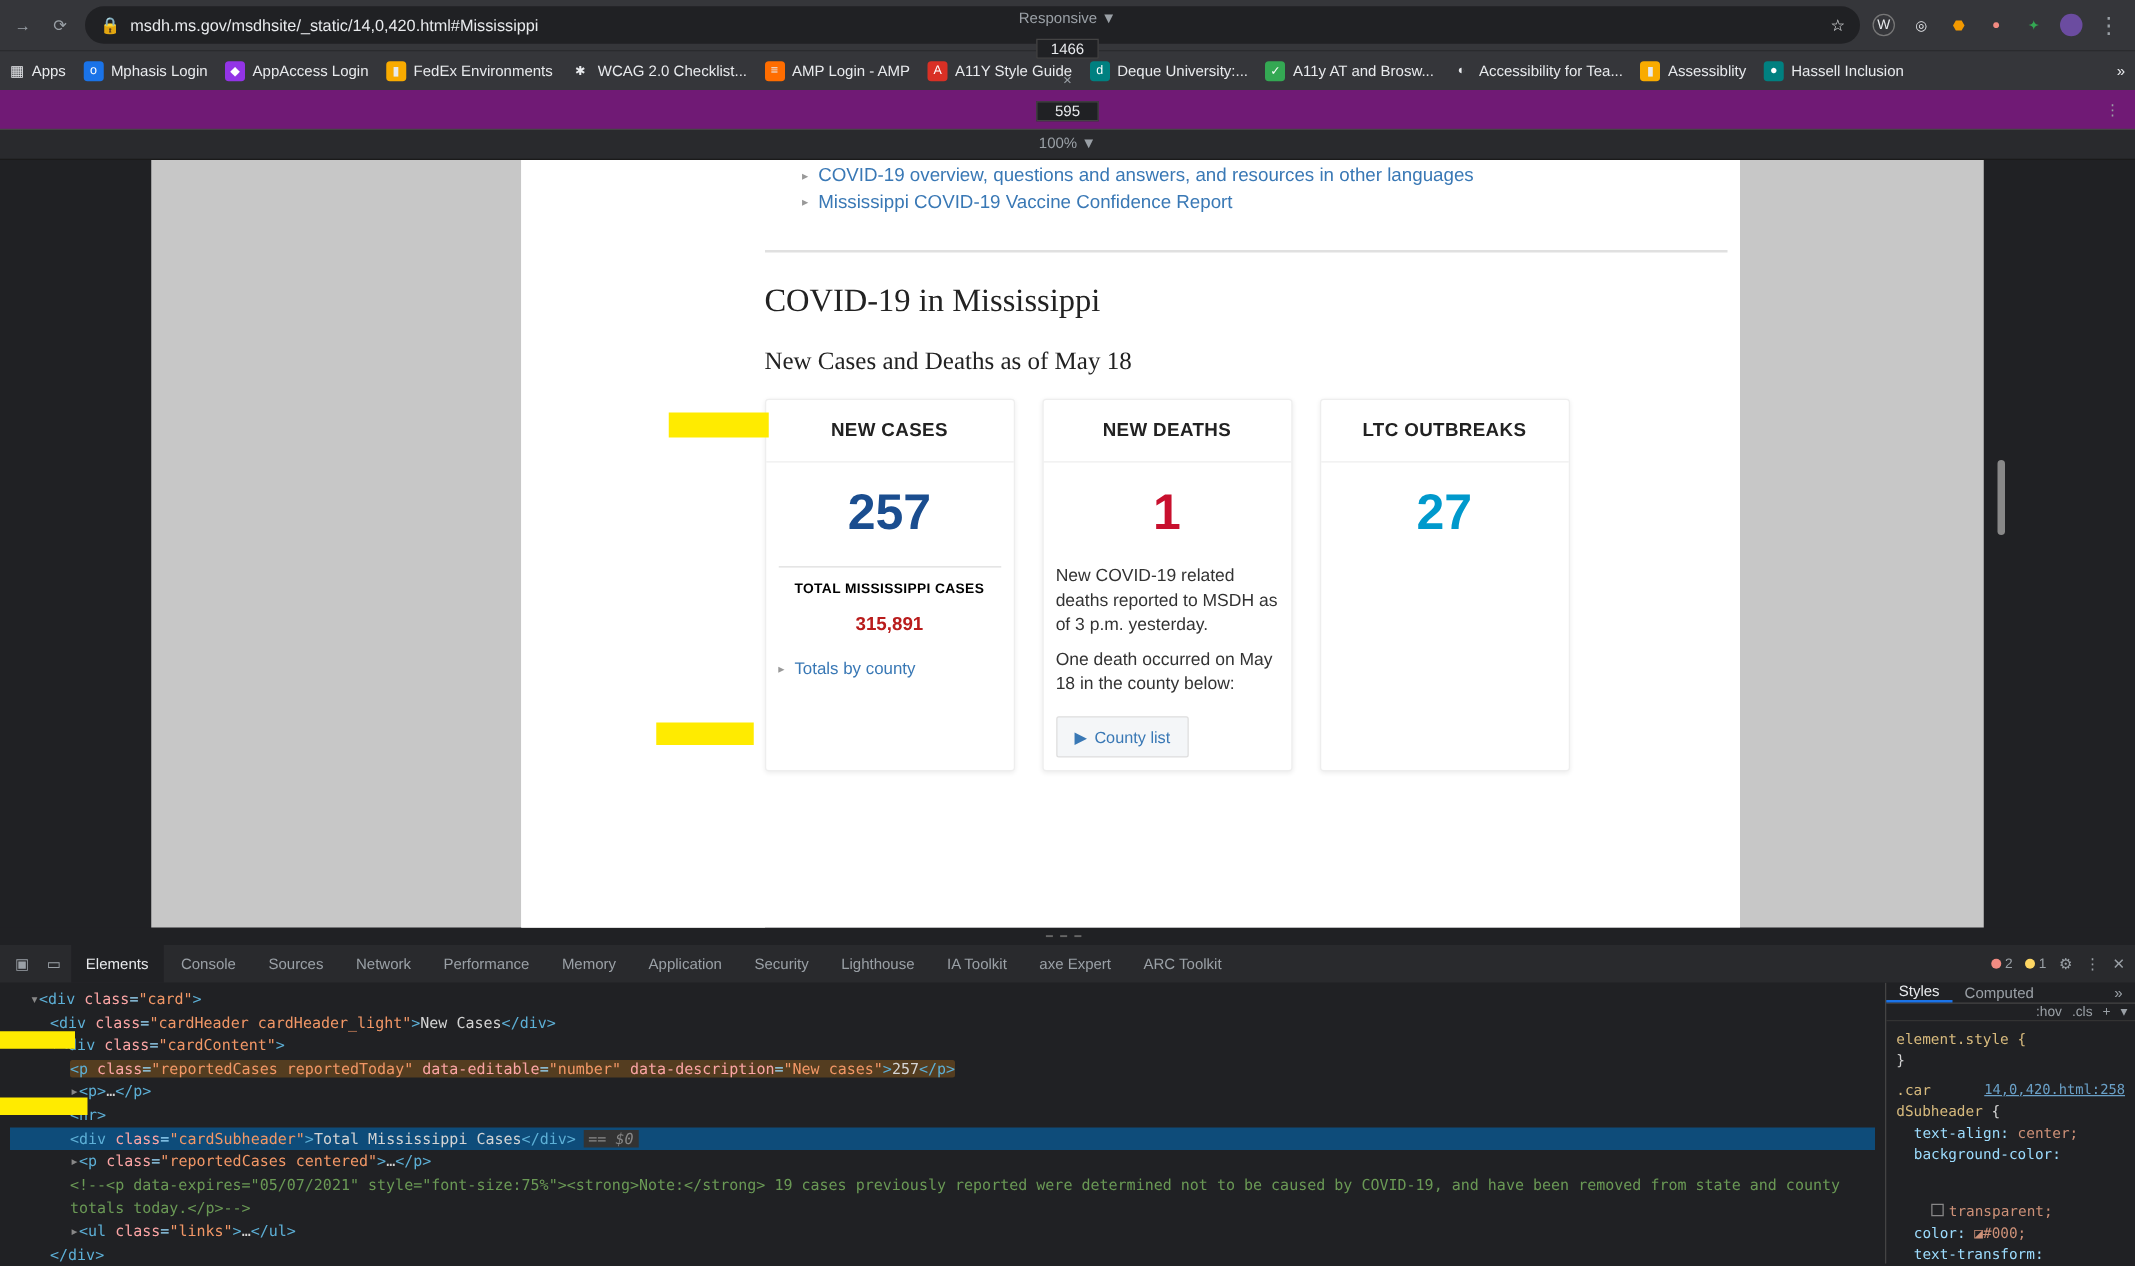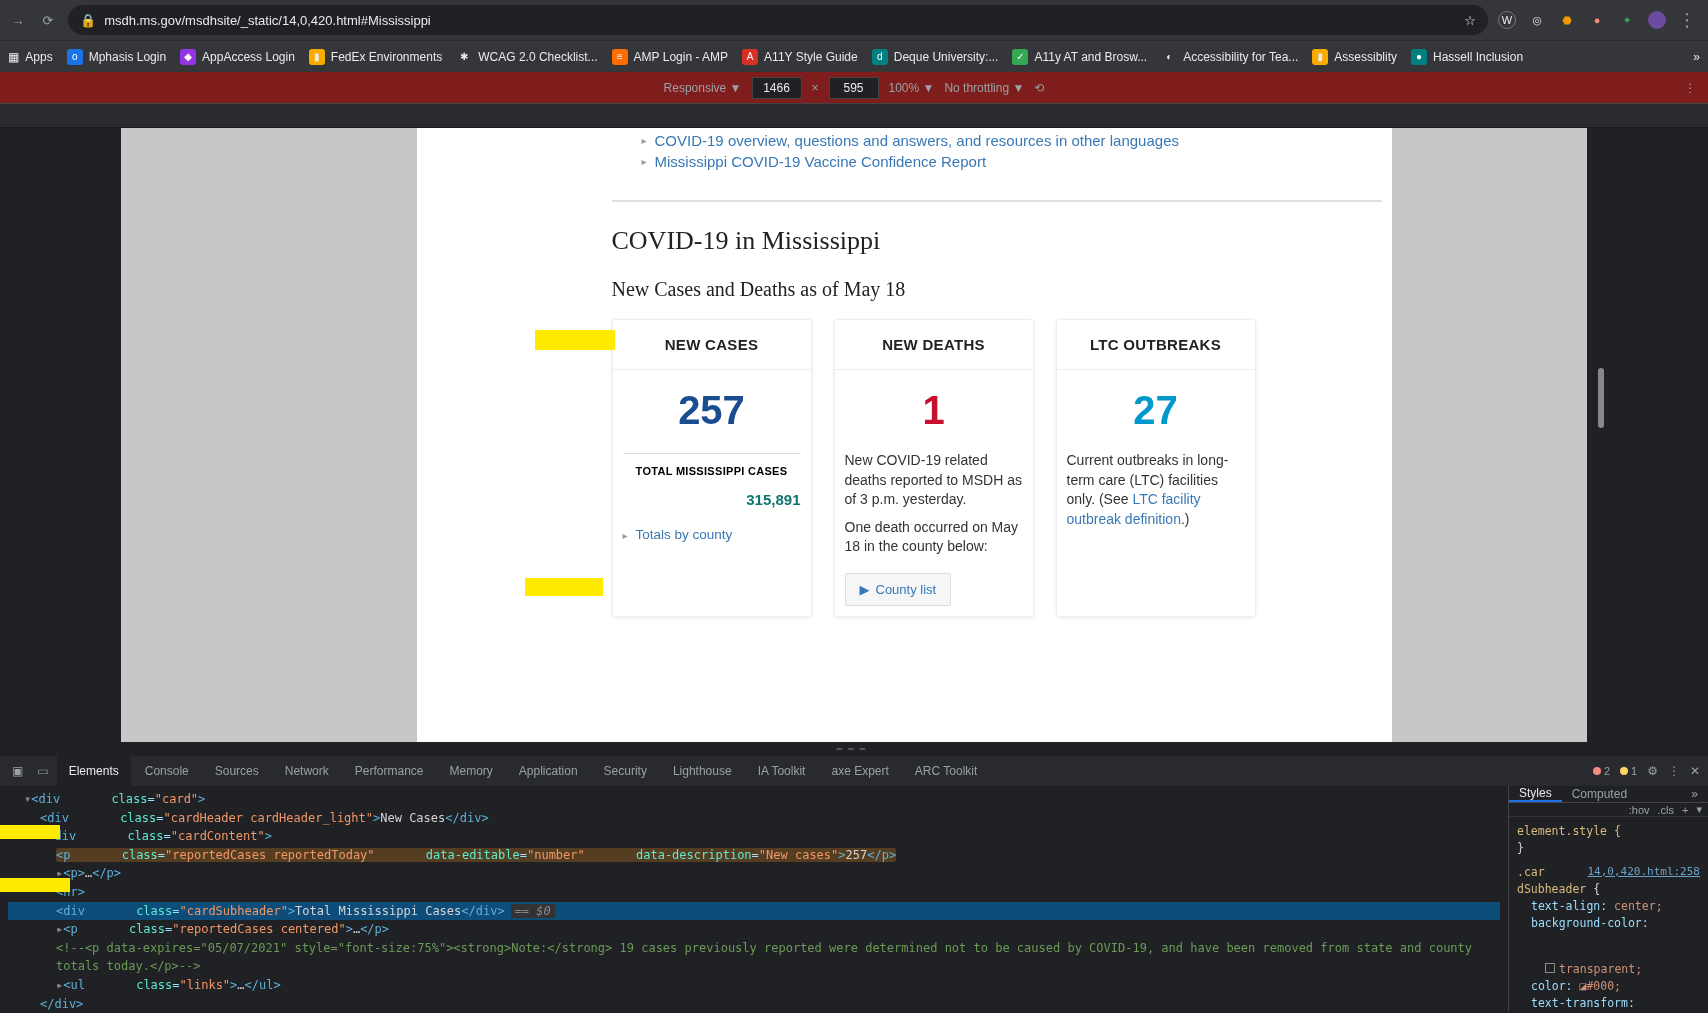--- a/index.html
+++ b/index.html
@@ -60,29 +60,30 @@
   .bm-yellow{background:#f9ab00;}
   .bm-blue{background:#1a73e8;color:#fff;}
   .bm-red{background:#d93025;color:#fff;}
   .bm-green{background:#34a853;color:#fff;}
   .bm-orange{background:#ff6d00;}
   .bm-purple{background:#9334e6;color:#fff;}
   .bm-teal{background:#008080;color:#fff;}
 
   .devtools-device-bar {
     height: 32px;
-    background: #7f1d1d;
+    background: #701a75;
     border-bottom: 1px solid #444;
     display:flex;
     align-items:center;
     justify-content:center;
     gap: 10px;
     font-size:12px;
     color:#9aa0a6;
     position:relative;
+    flex-direction:column;
   }
   .dim-input {
     background:#202124;
     border:1px solid #444;
     color:#e8eaed;
     width:50px;
     height:22px;
     text-align:center;
     font-size:12px;
   }
@@ -166,21 +167,21 @@
     text-align:center;
     font-size:40px;
     font-weight:700;
     padding: 18px 0 10px 0;
   }
   .num-blue{color:#1a4d8f;}
   .num-red{color:#c8102e;}
   .num-teal{color:#0099cc;}
   .card hr{border:none;border-top:1px solid #ddd;margin:10px 0;}
   .card-sub { text-align:center; font-size:11px; font-weight:700; letter-spacing:0.3px; color:#000; text-transform:uppercase;}
-  .mini-num{ text-align:right; font-weight:700; color:#0f766e; font-size:15px; padding:10px 0;}
+  .mini-num{ text-align:center; font-weight:700; color:#b91c1c; font-size:15px; padding:10px 0;}
   .inline-link{color:#3978b5;}
   .link-list{ padding:4px 0;}
   .link-list .content-link{font-size:13.5px;}
   .county-btn {
     display:inline-flex; align-items:center; gap:6px;
     background:#f4f6f8; border:1px solid #ddd;
     color:#3978b5; font-size:13px; padding:8px 14px;
     border-radius:2px; margin-top:8px;
   }
   .scroll-gray { position:absolute; right:-17px; top:240px; width:6px; height:60px; background:#888; border-radius:3px;}
@@ -235,21 +236,21 @@
   .dt-main { flex:1; display:flex; overflow:hidden;}
   .elements-pane {
     flex:1;
     padding:4px 8px;
     color:#9cdcfe;
     overflow:hidden;
     position:relative;
     line-height:1.55;
   }
   .tag{color:#5db0d7;}
-  .attr-n{color:#5eead4;margin-left:44px;}
+  .attr-n{color:#fca5a5;}
   .attr-v{color:#f29766;}
   .txt{color:#d4d4d4;}
   .cmt{color:#6a9955;}
   .toggle{color:#888;}
   .sel-line{background:#0e4c7a;}
   .mea{color:#888;background:#333;padding:0 4px;margin-left:6px;font-style:italic;}
   .indent-1{padding-left:16px;}
   .indent-2{padding-left:32px;}
   .indent-3{padding-left:48px;}
   .hl-brown{background:rgba(120,80,30,0.6);border-radius:2px;}
@@ -417,23 +418,20 @@
               <button class="county-btn">
                   <span>▶</span>
                   <span>County list</span>
                 </button>
             </div>
           </div>
 
           <div class="card">
             <div class="card-header">LTC OUTBREAKS</div>
             <div class="big-num num-teal">27</div>
-            <div class="card-body">
-              <span>Current outbreaks in long-term care (LTC) facilities only. (See </span><a class="inline-link">LTC facility outbreak definition</a><span>.)</span>
-            </div>
           </div>
 
         </div>
       </div>
     </div>
     <div class="scroll-gray"></div>
   </div>
   <div style="position:absolute;right:60px;top:0;bottom:0;width:6px;"></div>
 </div>
 

